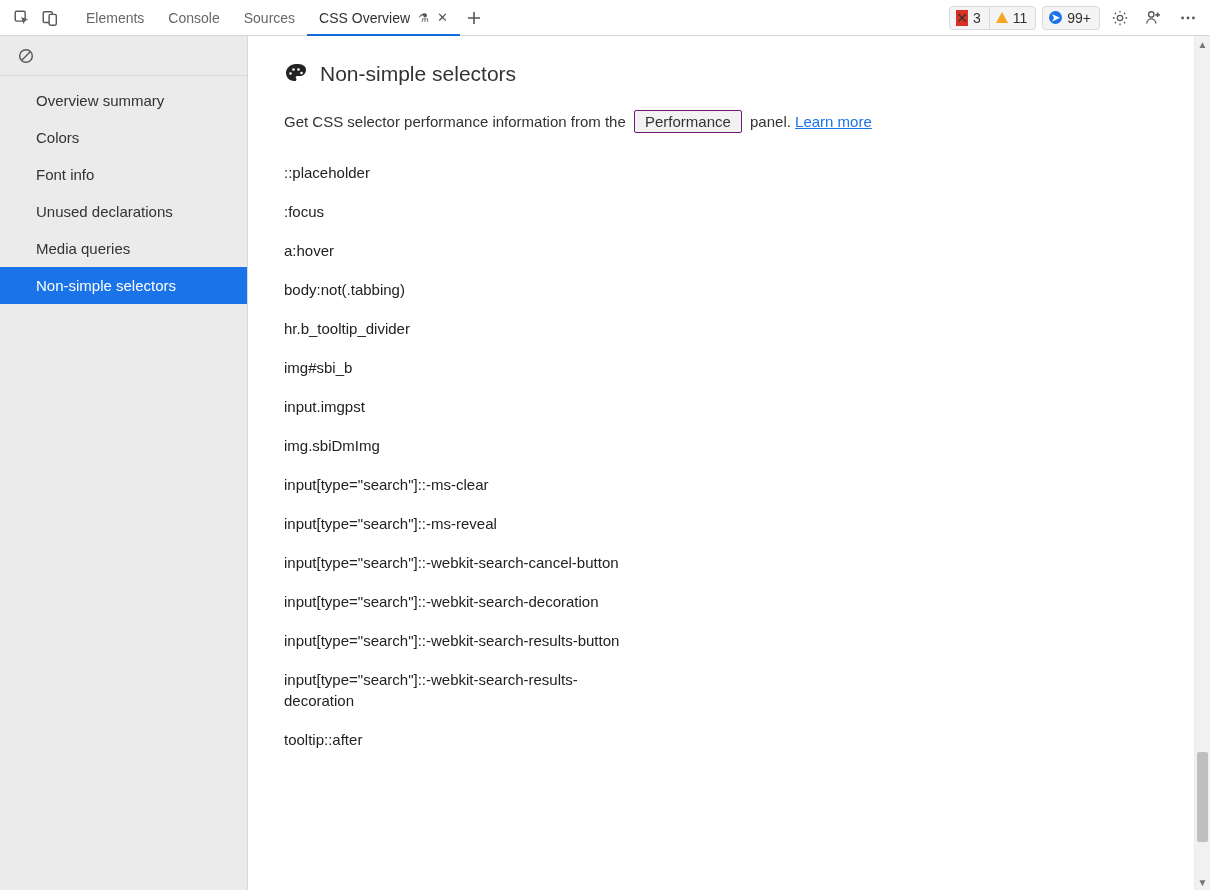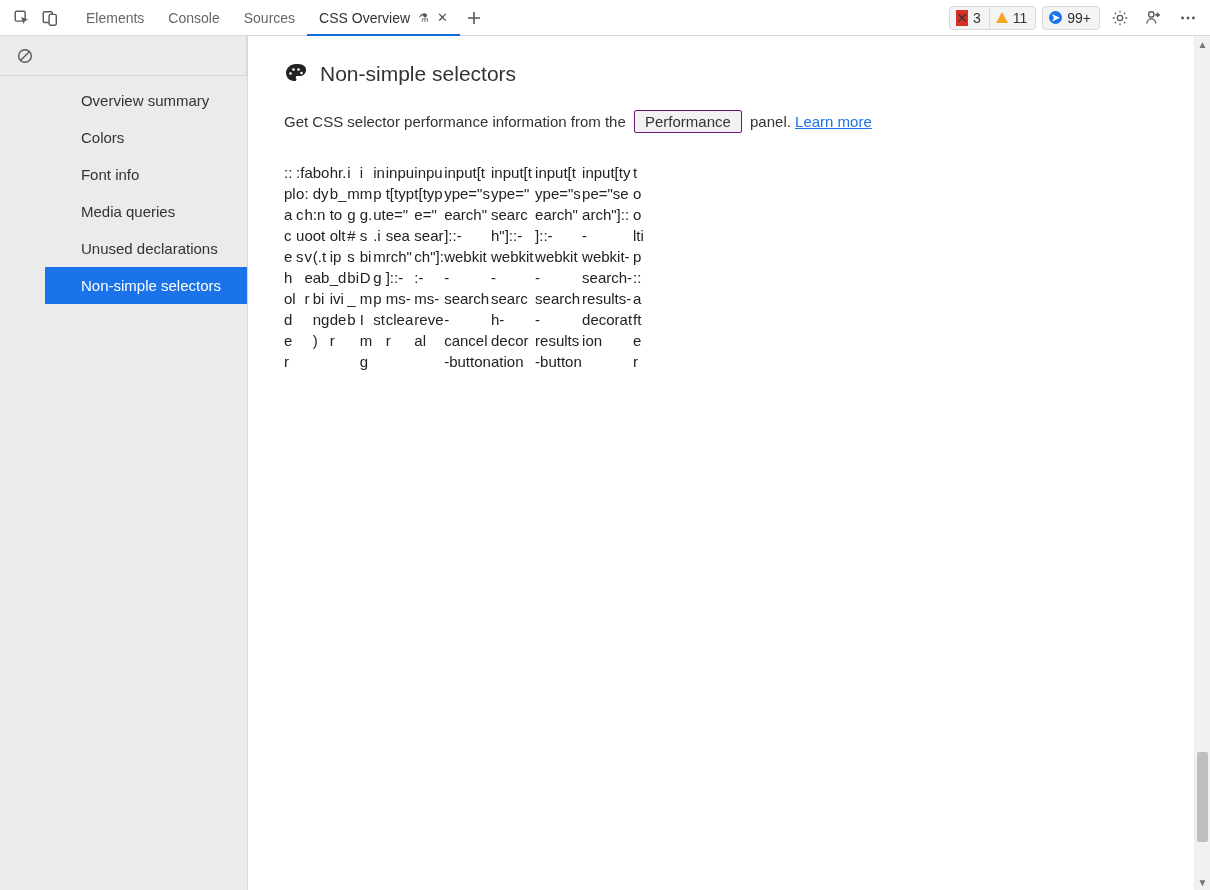--- a/index.html
+++ b/index.html
@@ -138,21 +138,20 @@
     height: calc(890px - 36px);
     position: relative;
   }
   .sidebar-col {
     width: 248px;
     display: flex;
     flex-direction: column;
     background: #ebebeb;
     border-right: 1px solid #d8d8d8;
     flex-shrink: 0;
-    align-items: flex-end;
   }
   .side-list {
     display: flex; flex-direction: column;
     padding-top: 6px;
   }
   .side-item {
     padding: 10px 26px 10px 36px;
     font-size: 15px;
     color: #333;
     cursor: pointer;
@@ -200,21 +199,21 @@
     margin: 0 4px;
     cursor: pointer;
   }
   .info-line a.learn {
     color: #1a73e8;
     text-decoration: underline;
     cursor: pointer;
   }
   .sel-list {
     display: flex;
-    flex-direction: row;
+    flex-direction: column;
     max-width: 360px;
   }
   .sel-item {
     font-size: 15px;
     color: #222;
     padding: 9px 0;
     line-height: 1.4;
     cursor: pointer;
     word-break: break-word;
   }
@@ -335,22 +334,22 @@
         <svg width="18" height="18" viewBox="0 0 20 20" fill="none" stroke="#5a5a5a" stroke-width="1.6">
           <circle cx="10" cy="10" r="7"></circle>
           <path d="M5 15 L15 5"></path>
         </svg>
       </div>
     </div>
     <div class="side-list" id="sidebar-list">
         <div class="side-item">Overview summary</div>
         <div class="side-item">Colors</div>
         <div class="side-item">Font info</div>
+        <div class="side-item">Unused declarations</div>
         <div class="side-item">Media queries</div>
-        <div class="side-item">Unused declarations</div>
         <div class="side-item selected">Non-simple selectors</div>
       </div>
   </div>
 
   <div class="content-col">
     <div class="content-scroll">
       <div class="section-head">
         <svg class="palette-icon" viewBox="0 0 24 24" fill="#222">
           <path d="M12 2C6.48 2 2 6.03 2 11c0 4.42 3.58 8 8 8h1c.83 0 1.5-.67 1.5-1.5 0-.39-.15-.74-.39-1.01-.23-.26-.38-.61-.38-.99 0-.83.67-1.5 1.5-1.5H16c3.31 0 6-2.69 6-6 0-4.97-4.48-6-10-6z"></path>
           <circle cx="6.5" cy="11.5" r="1.3" fill="#fff"></circle>
@@ -368,22 +367,22 @@
         <a class="learn">Learn more</a>
       </div>
 
       <div class="sel-list" id="selector-list">
           <div class="sel-item">::placeholder</div>
           <div class="sel-item">:focus</div>
           <div class="sel-item">a:hover</div>
           <div class="sel-item">body:not(.tabbing)</div>
           <div class="sel-item">hr.b_tooltip_divider</div>
           <div class="sel-item">img#sbi_b</div>
+          <div class="sel-item">input.imgpst</div>
           <div class="sel-item">img.sbiDmImg</div>
-          <div class="sel-item">input.imgpst</div>
           <div class="sel-item">input[type="search"]::-ms-clear</div>
           <div class="sel-item">input[type="search"]::-ms-reveal</div>
           <div class="sel-item">input[type="search"]::-webkit-search-cancel-button</div>
           <div class="sel-item">input[type="search"]::-webkit-search-decoration</div>
           <div class="sel-item">input[type="search"]::-webkit-search-results-button</div>
           <div class="sel-item">input[type="search"]::-webkit-search-results-decoration</div>
           <div class="sel-item">tooltip::after</div>
         </div>
     </div>
 

